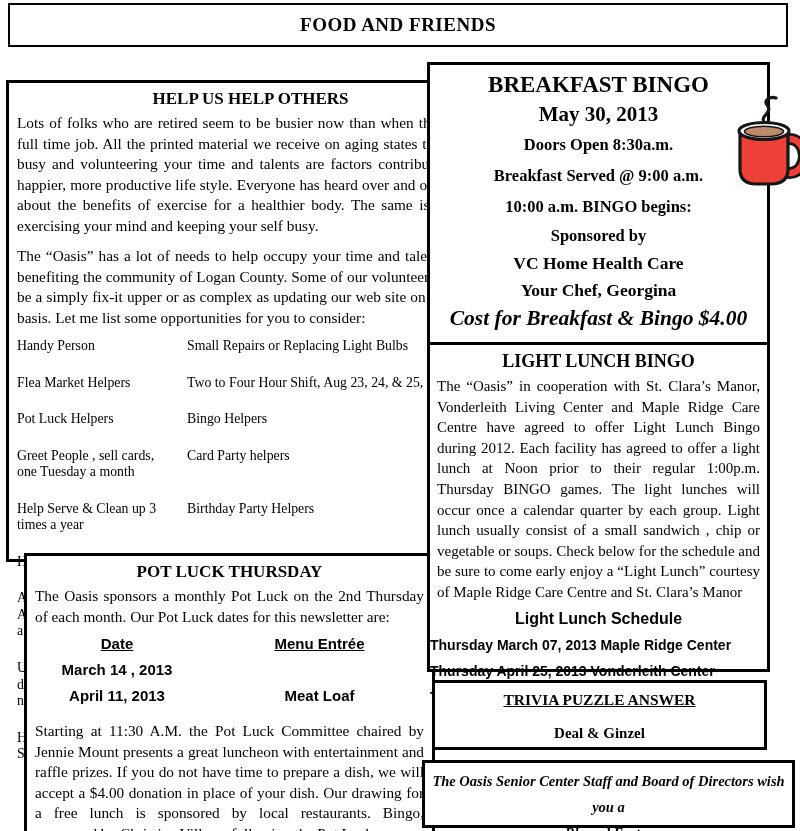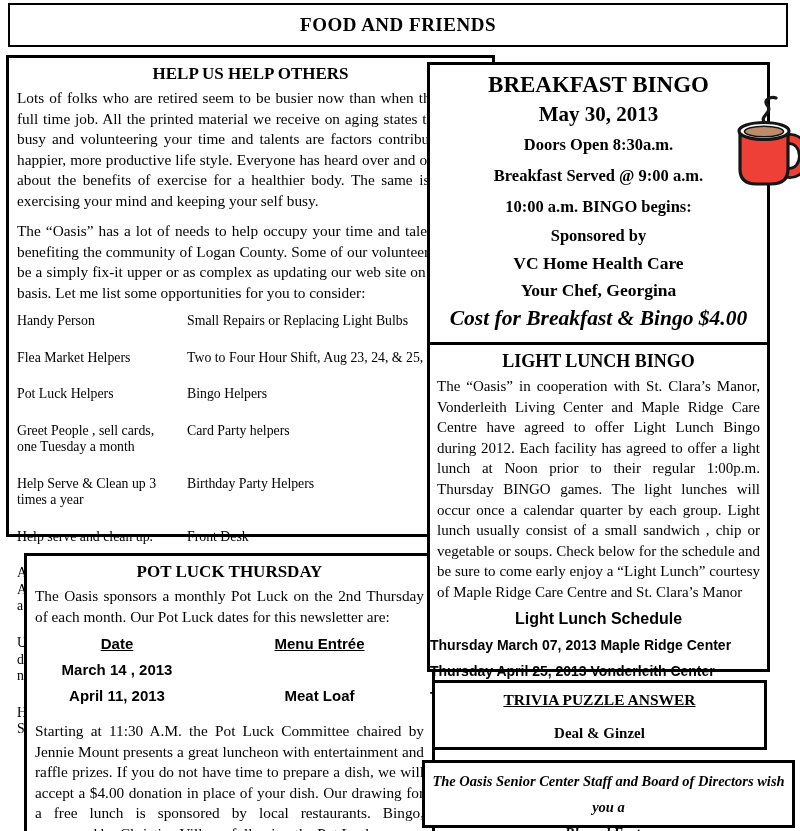--- a/index.html
+++ b/index.html
@@ -90,21 +90,21 @@
 </style>
 </head>
 <body>
 
 <div class="page">
 
   <div class="box thin hdr" style="left:8px;top:3px;width:780px;height:44px;">
     <div class="hdr-title">FOOD AND FRIENDS</div>
   </div>
 
-  <div class="box" style="left:6px;top:55px;width:489px;height:482px;">
+  <div class="box" style="left:6px;top:80px;width:489px;height:482px;">
     <div class="btitle">HELP US HELP OTHERS</div>
     <div class="para">Lots  of folks who are retired seem to be busier now than when they had a full time job. All the printed material we receive on aging states that being busy and volunteering your time and  talents are factors contributing to a happier, more productive life style. Everyone has heard over and over again about the benefits of exercise for a healthier body. The same is true for exercising your mind and keeping your self  busy.</div>
     <div class="gap"></div>
     <div class="para">The “Oasis” has a lot of needs to help occupy your time and talents while benefiting the community of Logan County. Some of our volunteer jobs can be a simply fix-it upper or as complex as updating our web site on a regular basis. Let me list some opportunities for you to consider:</div>
     <div class="vol-grid">
 
         <div class="vol-role">Handy Person</div>
         <div class="vol-desc">Small Repairs or Replacing Light Bulbs</div>
 
         <div class="vol-role">Flea Market Helpers</div>

